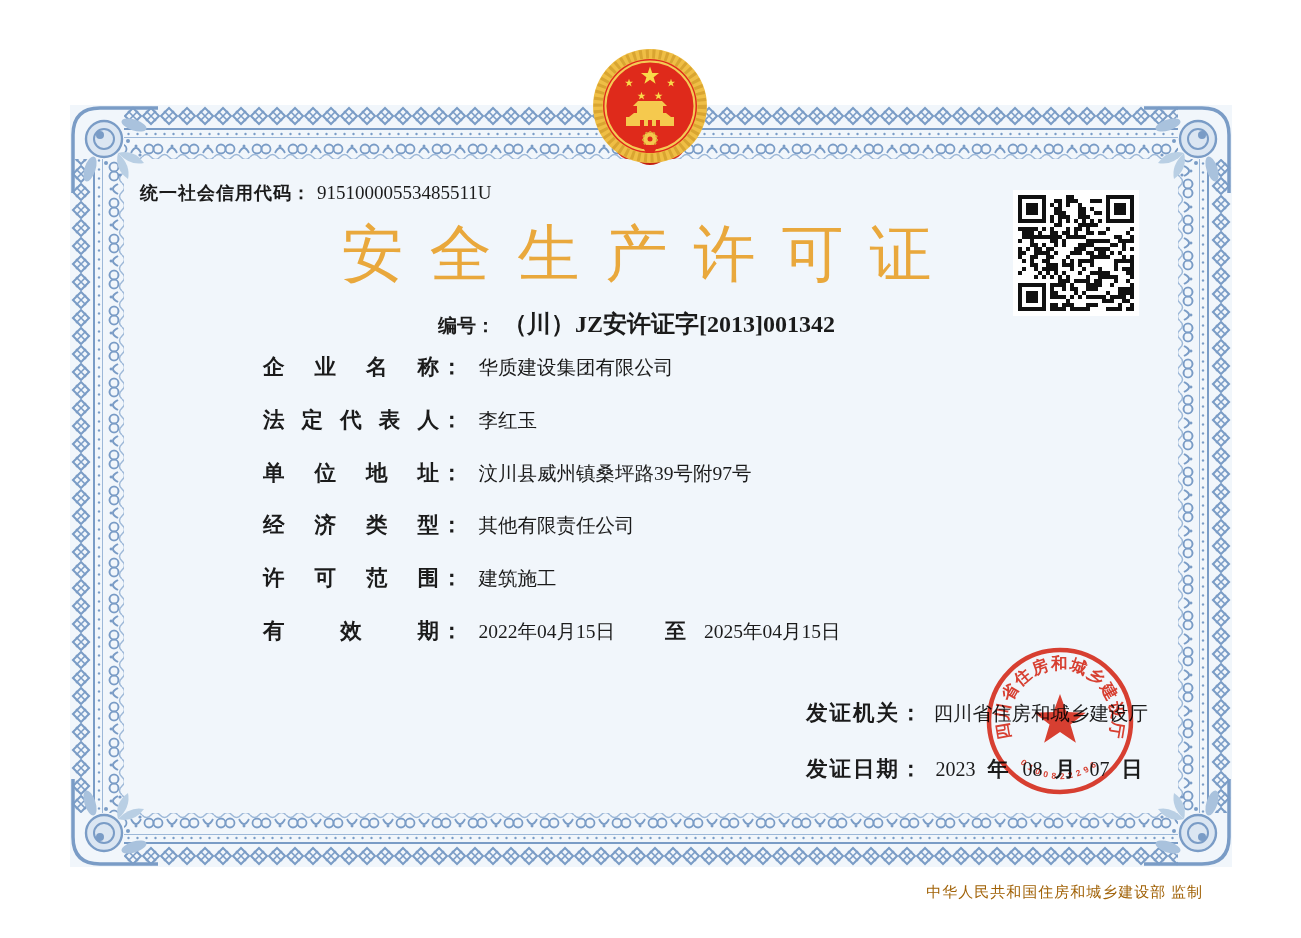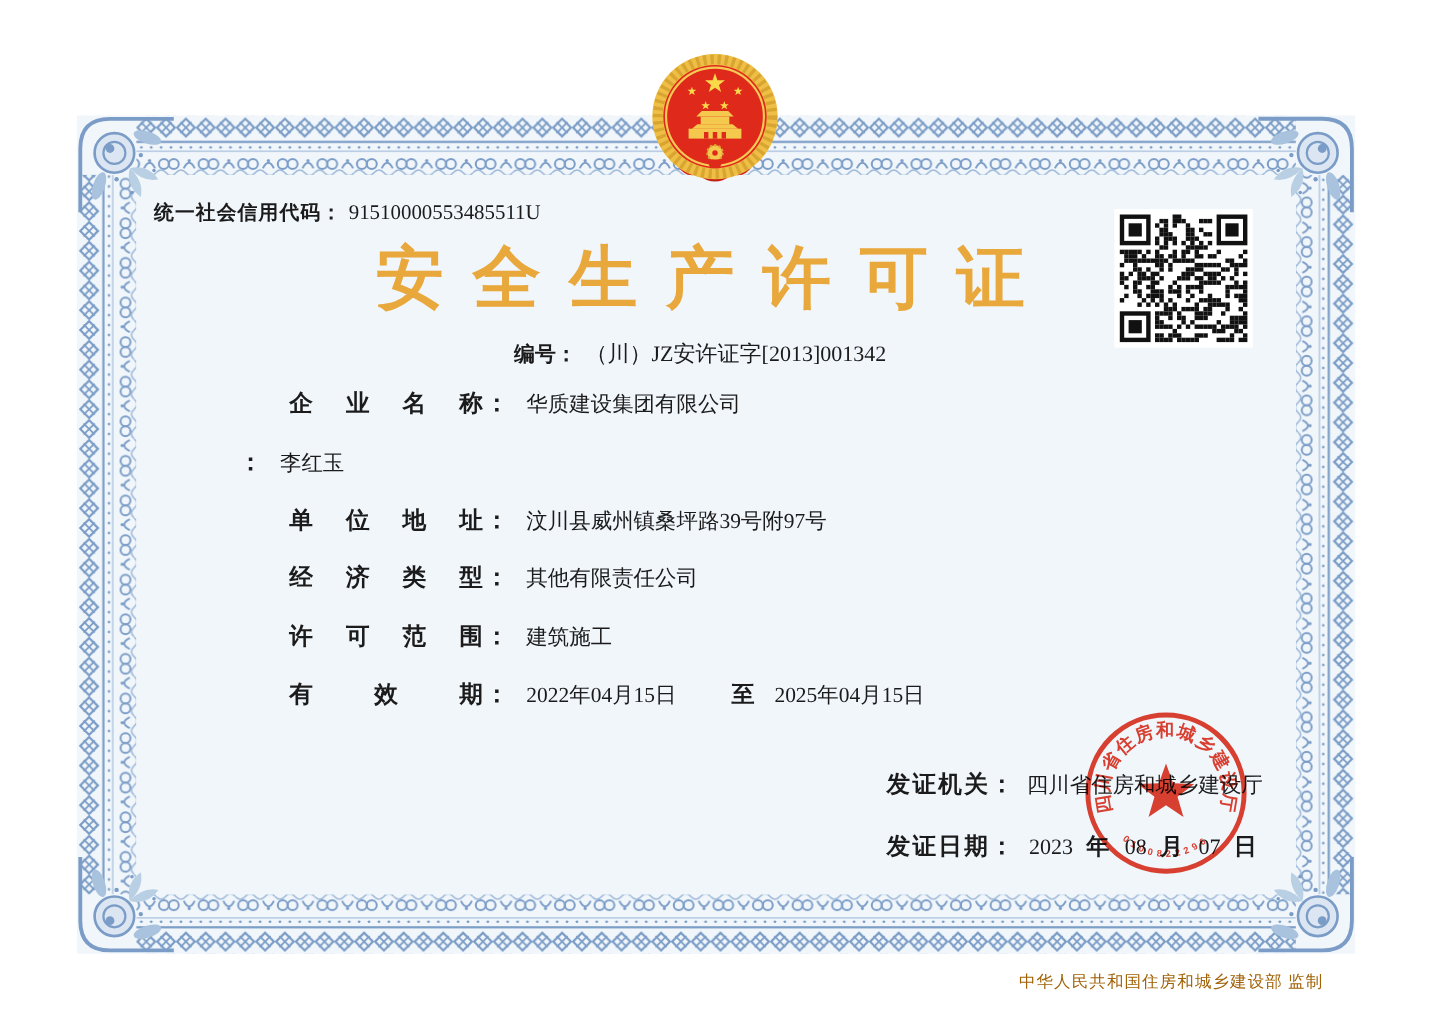--- a/index.html
+++ b/index.html
@@ -11,29 +11,29 @@
 
   .emblem { position:absolute; left:588px; top:36px; z-index:2; }
 
   .content { position:absolute; inset:0; z-index:3; color:#1b1b1b; }
 
   .credit-line { position:absolute; left:140px; top:181px; white-space:nowrap; }
   .credit-label { font-weight:bold; font-size:18px; letter-spacing:1px; }
   .credit-value { font-family:"Liberation Serif", serif; font-size:19px; margin-left:6px; }
 
   .title { position:absolute; left:0; top:212px; width:100%; text-align:center;
-           font-size:62px; font-weight:700; color:#e9a83c;
+           font-size:62px; font-weight:400; color:#e9a83c;
            letter-spacing:26px; padding-left:26px; line-height:84px; }
 
   .qr-wrap { position:absolute; left:1013px; top:190px; width:126px; height:126px;
              background:#ffffff; }
 
   .serial-line { position:absolute; left:0; top:308px; width:100%; text-align:center; white-space:nowrap; }
   .serial-label { font-weight:bold; font-size:19px; }
-  .serial-value { font-family:"Liberation Serif", serif; font-size:20px; margin-left:8px; }
+  .serial-value { font-family:"Liberation Serif", serif; font-size:24px; margin-left:8px;font-weight:bold; }
 
   .fields { position:absolute; left:215px; top:352px; }
   .frow { height:26.8px; margin-bottom:26px; white-space:nowrap; display:flex; align-items:baseline; }
   .flabel { display:inline-block; width:176px; font-weight:bold; font-size:21.5px;
             text-align:justify; text-align-last:justify;margin-left:48px; }
   .fcolon { font-weight:bold; font-size:21.5px; margin:0 2px; }
   .fvalue { font-family:"Liberation Serif", serif; font-size:19.5px; margin-left:14px;text-align:right; }
   .fto { font-weight:bold; font-size:21px; margin-left:50px; }
   .fvalue2 { font-family:"Liberation Serif", serif; font-size:19.5px; margin-left:18px; }
 
@@ -478,20 +478,21 @@
       <span class="serial-label">编号：</span><span class="serial-value">（川）JZ安许证字[2013]001342</span>
     </div>
 
     <div class="fields">
       <div class="frow">
         <span class="flabel">企 业 名 称</span>
           <span class="fcolon">：</span>
         <span class="fvalue">华质建设集团有限公司</span>
       </div>
       <div class="frow">
+        <span class="flabel">法 定 代 表 人</span>
           <span class="fcolon">：</span>
         <span class="fvalue">李红玉</span>
       </div>
       <div class="frow">
         <span class="flabel">单 位 地 址</span>
           <span class="fcolon">：</span>
         <span class="fvalue">汶川县威州镇桑坪路39号附97号</span>
       </div>
       <div class="frow">
         <span class="flabel">经 济 类 型</span>

